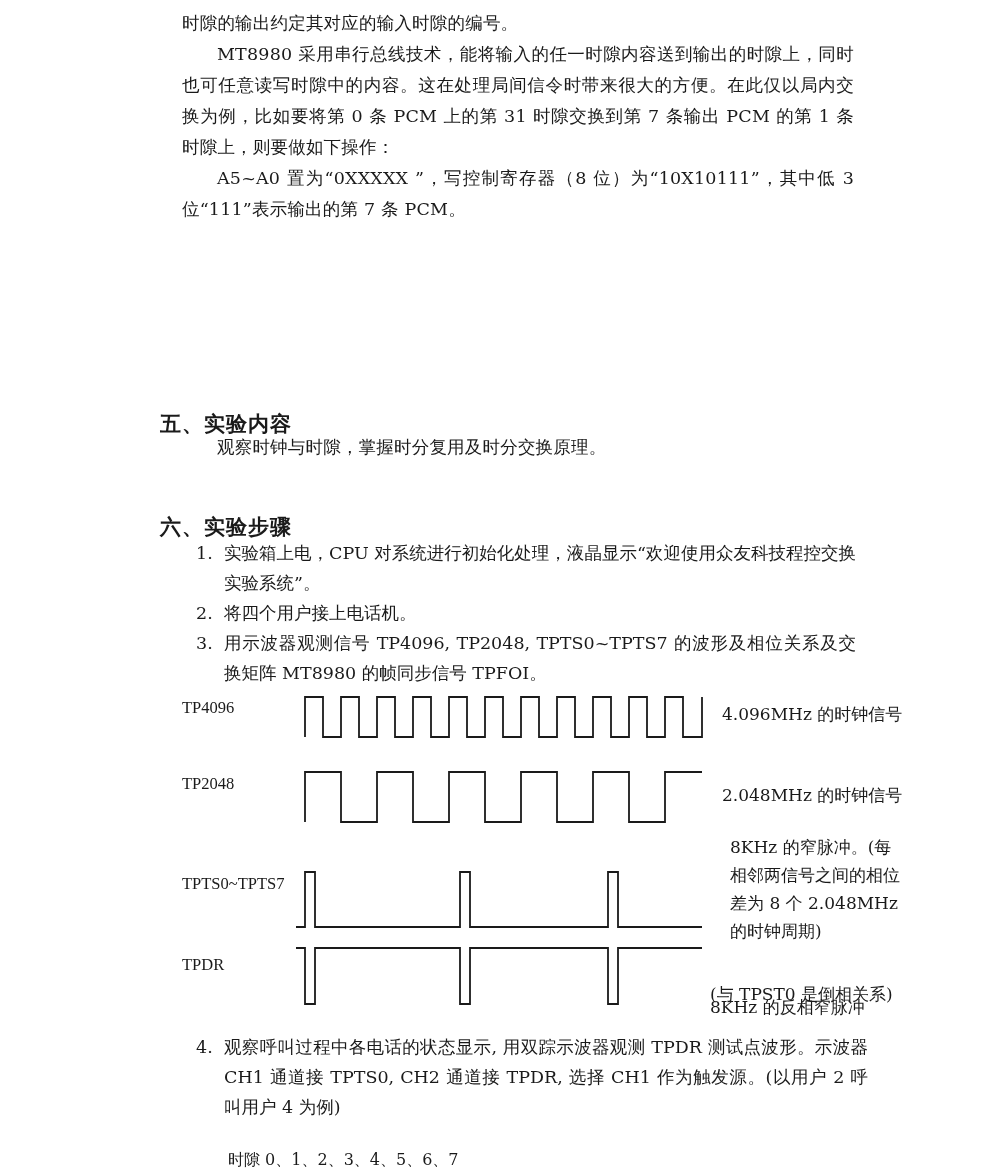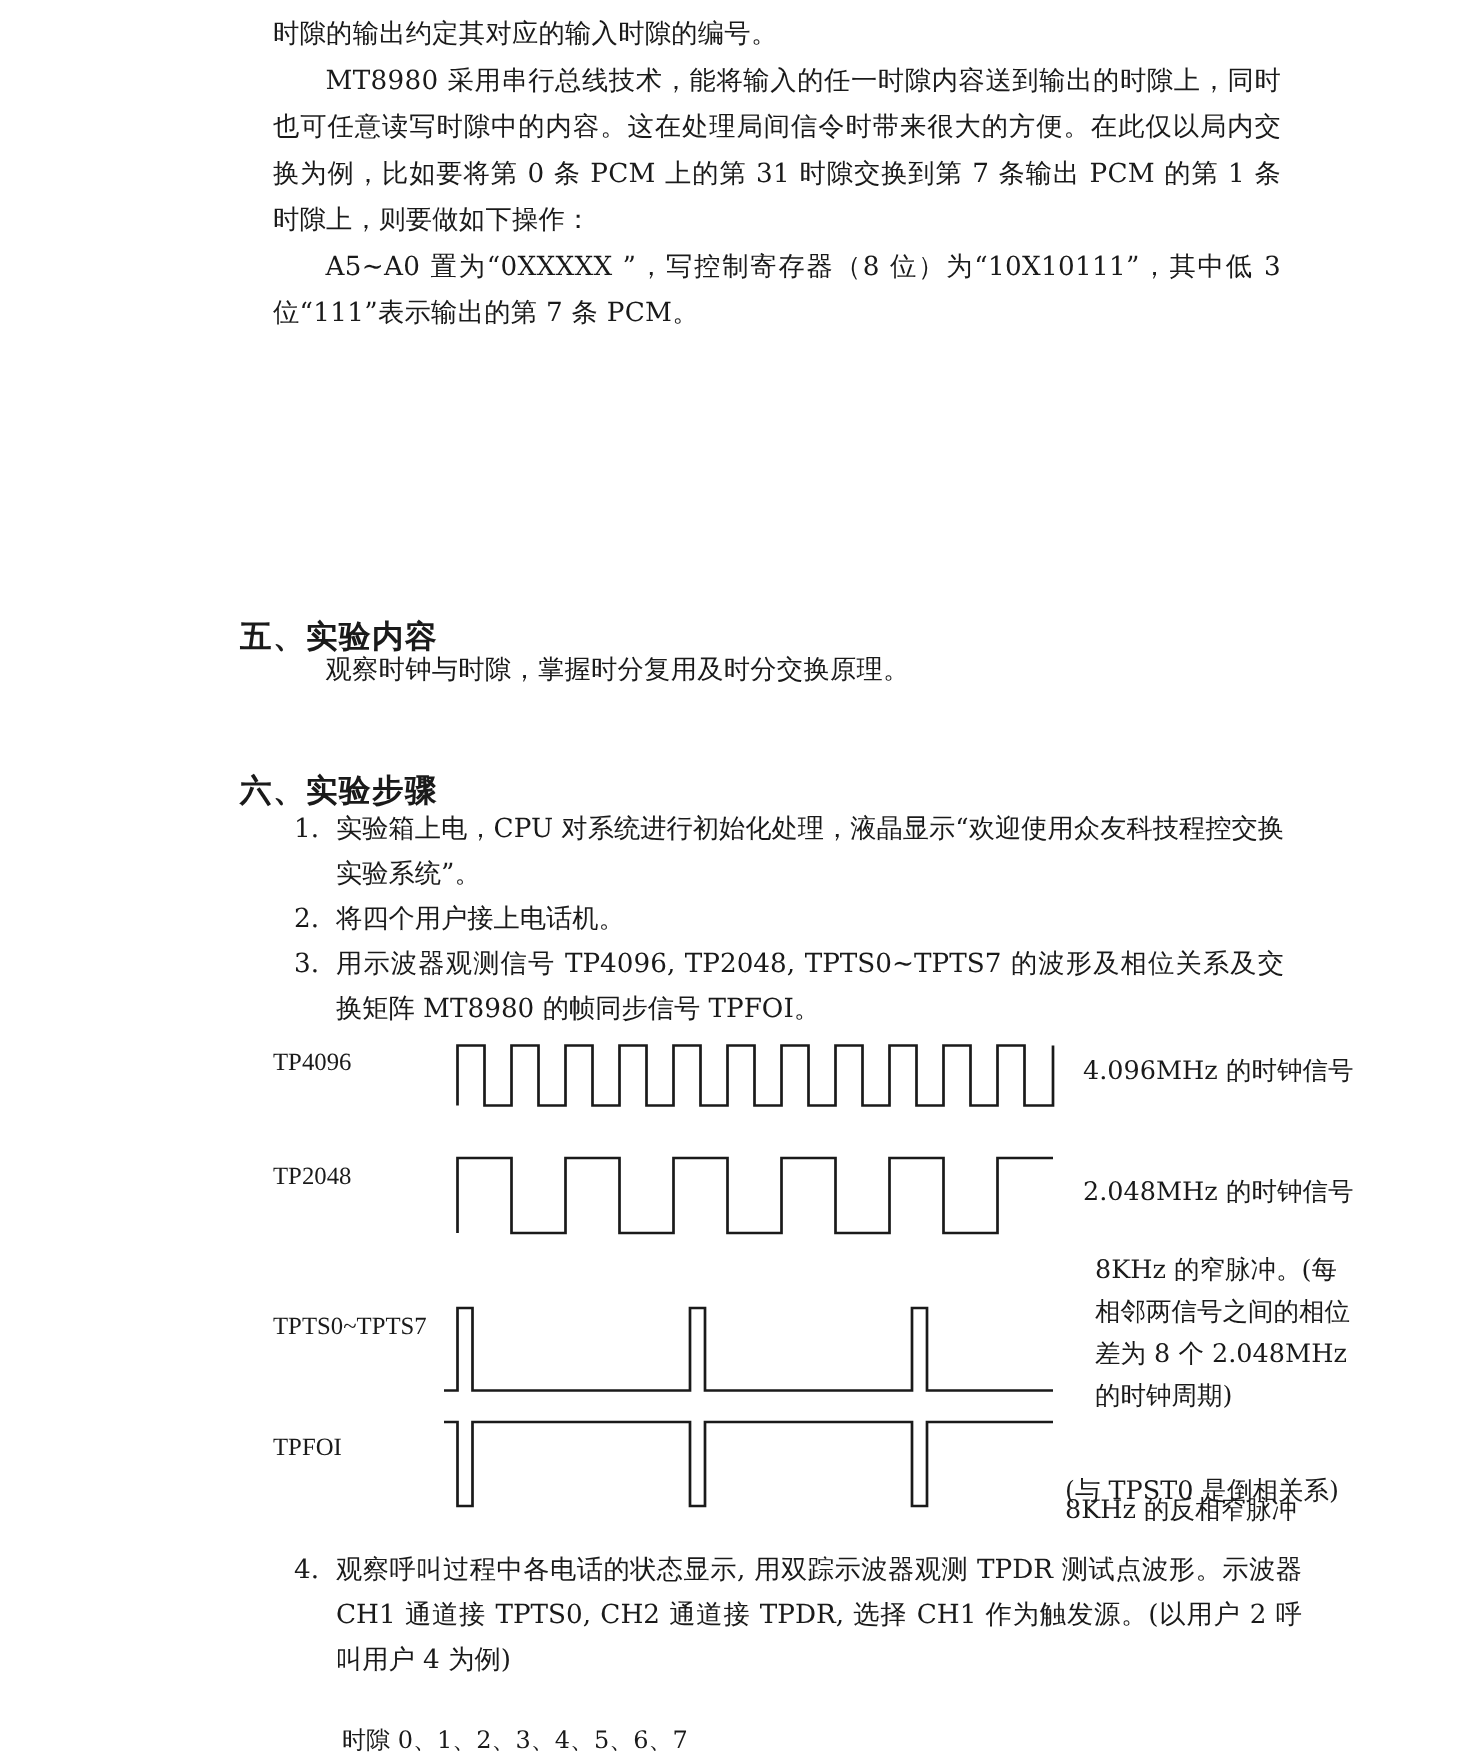--- a/index.html
+++ b/index.html
@@ -135,21 +135,21 @@
       <span class="num">3.</span>
       <span class="txt">用示波器观测信号 TP4096, TP2048, TPTS0~TPTS7 的波形及相位关系及交换矩阵 MT8980 的帧同步信号 TPFOI。</span>
     </div>
   </div>
 
   <div class="figure">
 
     <span class="wavelabel" style="left:182px; top:20px;">TP4096</span>
     <span class="wavelabel" style="left:182px; top:96px;">TP2048</span>
     <span class="wavelabel" style="left:182px; top:196px;">TPTS0~TPTS7</span>
-    <span class="wavelabel" style="left:182px; top:277px;">TPFOI</span>
+    <span class="wavelabel" style="left:182px; top:277px;">TPDR</span>
 
     <svg class="waves" width="988" height="350">
 
       <path d="
         M 305,59 L 305,19 L 323,19 L 323,59 L 341,59
         L 341,19 L 359,19 L 359,59 L 377,59
         L 377,19 L 395,19 L 395,59 L 413,59
         L 413,19 L 431,19 L 431,59 L 449,59
         L 449,19 L 467,19 L 467,59 L 485,59
         L 485,19 L 503,19 L 503,59 L 521,59

